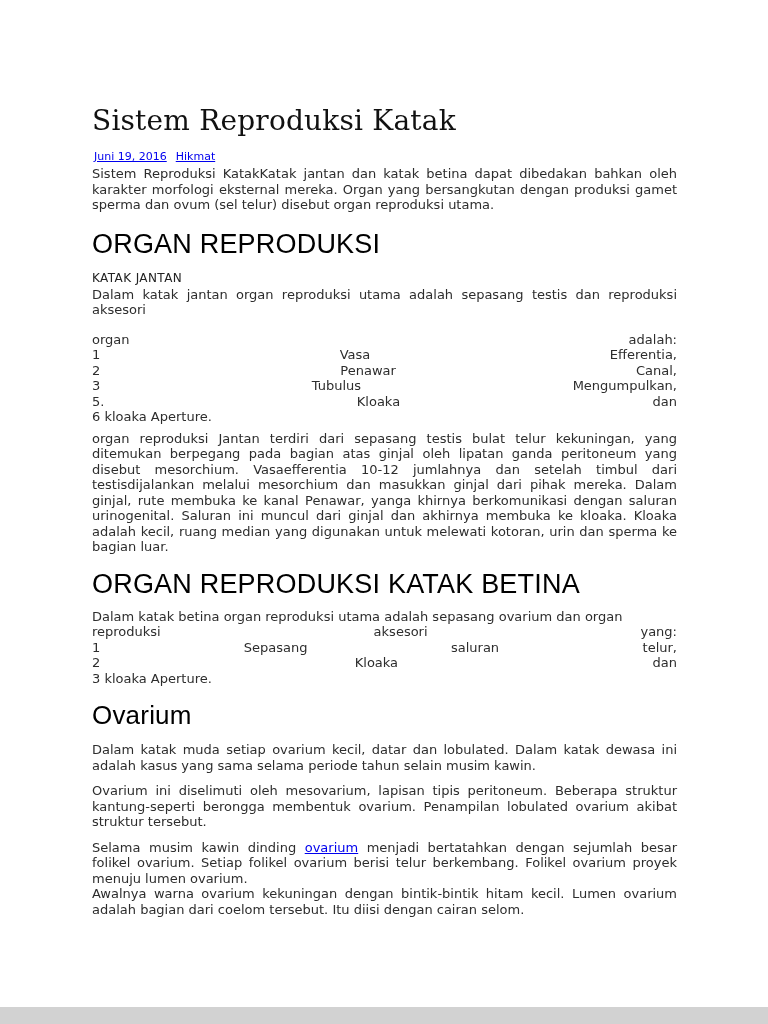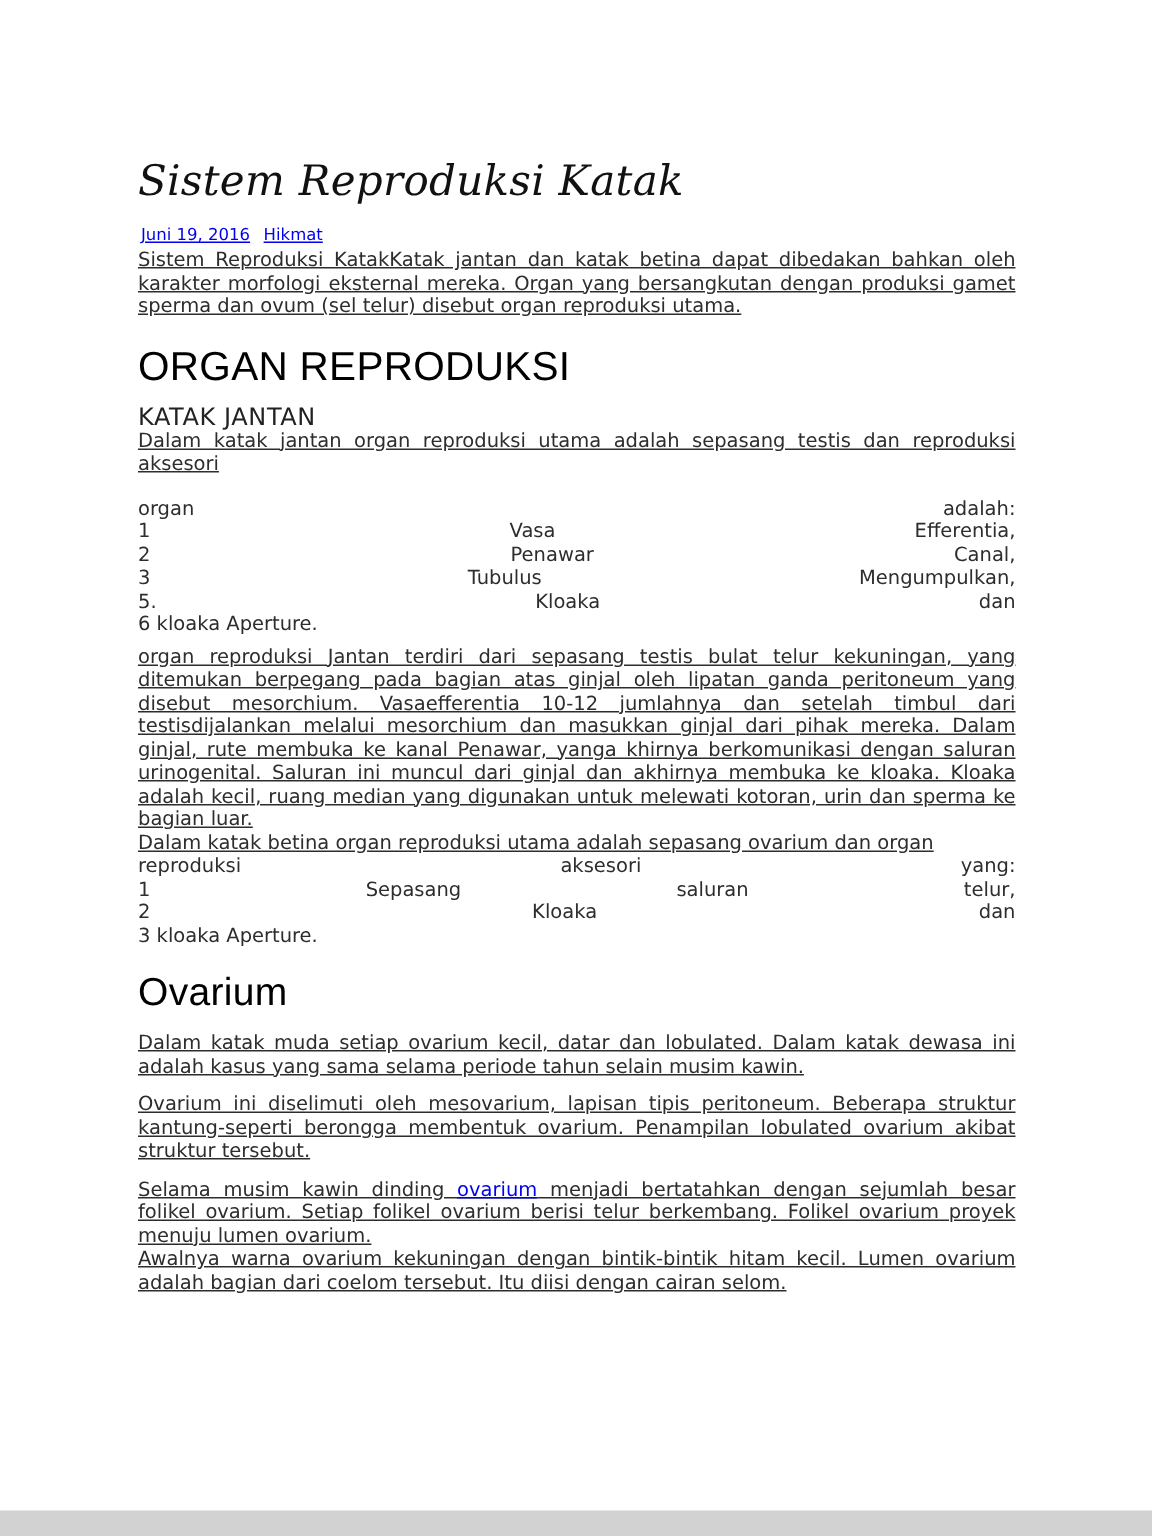--- a/index.html
+++ b/index.html
@@ -24,59 +24,58 @@
     padding-top: 104px;
   }
   .title {
     font-family: "DejaVu Serif", "Liberation Serif", serif;
     font-size: 28px;
     line-height: 34px;
     font-weight: 400;
     color: #111111;
     margin: 0 0 12px 0;
     letter-spacing: 0.2px;
-    font-style: italic;
   }
   .meta {
     font-size: 11px;
     line-height: 13px;
     margin: 0 0 3px 2px;
   }
   .meta a {
     color: var(--link, #0000EE);
     text-decoration: underline;
     cursor: pointer;
   }
   .meta a.first { margin-right: 9px; }
   p, .line, .spread {
     font-size: 13px;
     line-height: 15.5px;
     margin: 0;
     color: var(--text, #2d2d2d);
   }
-  .just { text-align: justify; text-decoration: underline; }
+  .just { text-align: justify; }
   .spread {
     text-align: justify;
     -moz-text-align-last: justify;
     text-align-last: justify;
   }
   .intro { margin-bottom: 0; }
   .h2 {
     font-family: "Liberation Sans", "DejaVu Sans", sans-serif;
     font-size: 27px;
     line-height: 30px;
     font-weight: 400;
     color: var(--heading, #000000);
     margin: 16px 0 12px 0;
     letter-spacing: 0.2px;
   }
   .h2.female { margin: 14px 0 10px 0; }
   .h2.ovary-h { margin: 14px 0 12px 0; font-size: 26px; }
   .sub {
-    font-size: 16px;
+    font-size: 12px;
     line-height: 14px;
     letter-spacing: 0.4px;
     color: #222222;
     margin: 0 0 2px 0;
   }
   .lead { margin-bottom: 14px; }
   .listend { margin-bottom: 6px; }
   .body-para { margin-bottom: 0; }
   .gap10 { margin-bottom: 10px; }
   .text-link {
@@ -113,20 +112,21 @@
 
     <div class="spread">organ adalah:</div>
     <div class="spread">1 Vasa Efferentia,</div>
     <div class="spread">2 Penawar Canal,</div>
     <div class="spread">3 Tubulus Mengumpulkan,</div>
     <div class="spread">5. Kloaka dan</div>
     <div class="line listend">6 kloaka Aperture.</div>
 
     <p class="just body-para">organ reproduksi Jantan terdiri dari sepasang testis bulat telur kekuningan, yang ditemukan berpegang pada bagian atas ginjal oleh lipatan ganda peritoneum yang disebut mesorchium. Vasaefferentia 10-12 jumlahnya dan setelah timbul dari testisdijalankan melalui mesorchium dan masukkan ginjal dari pihak mereka. Dalam ginjal, rute membuka ke kanal Penawar, yanga khirnya berkomunikasi dengan saluran urinogenital. Saluran ini muncul dari ginjal dan akhirnya membuka ke kloaka. Kloaka adalah kecil, ruang median yang digunakan untuk melewati kotoran, urin dan sperma ke bagian luar.</p>
 
+    <h2 class="h2 female">ORGAN REPRODUKSI KATAK BETINA</h2>
     <p class="just">Dalam katak betina organ reproduksi utama adalah sepasang ovarium dan organ</p>
     <div class="spread">reproduksi aksesori yang:</div>
     <div class="spread">1 Sepasang saluran telur,</div>
     <div class="spread">2 Kloaka dan</div>
     <div class="line listend">3 kloaka Aperture.</div>
 
     <h2 class="h2 ovary-h">Ovarium</h2>
     <p class="just gap10">Dalam katak muda setiap ovarium kecil, datar dan lobulated. Dalam katak dewasa ini adalah kasus yang sama selama periode tahun selain musim kawin.</p>
     <p class="just gap10">Ovarium ini diselimuti oleh mesovarium, lapisan tipis peritoneum. Beberapa struktur kantung-seperti berongga membentuk ovarium. Penampilan lobulated ovarium akibat struktur tersebut.</p>
     <p class="just"><span>Selama musim kawin dinding </span><a href="#" class="text-link">ovarium</a><span> menjadi bertatahkan dengan sejumlah besar folikel ovarium. Setiap folikel ovarium berisi telur berkembang. Folikel ovarium proyek menuju lumen ovarium.</span></p>

